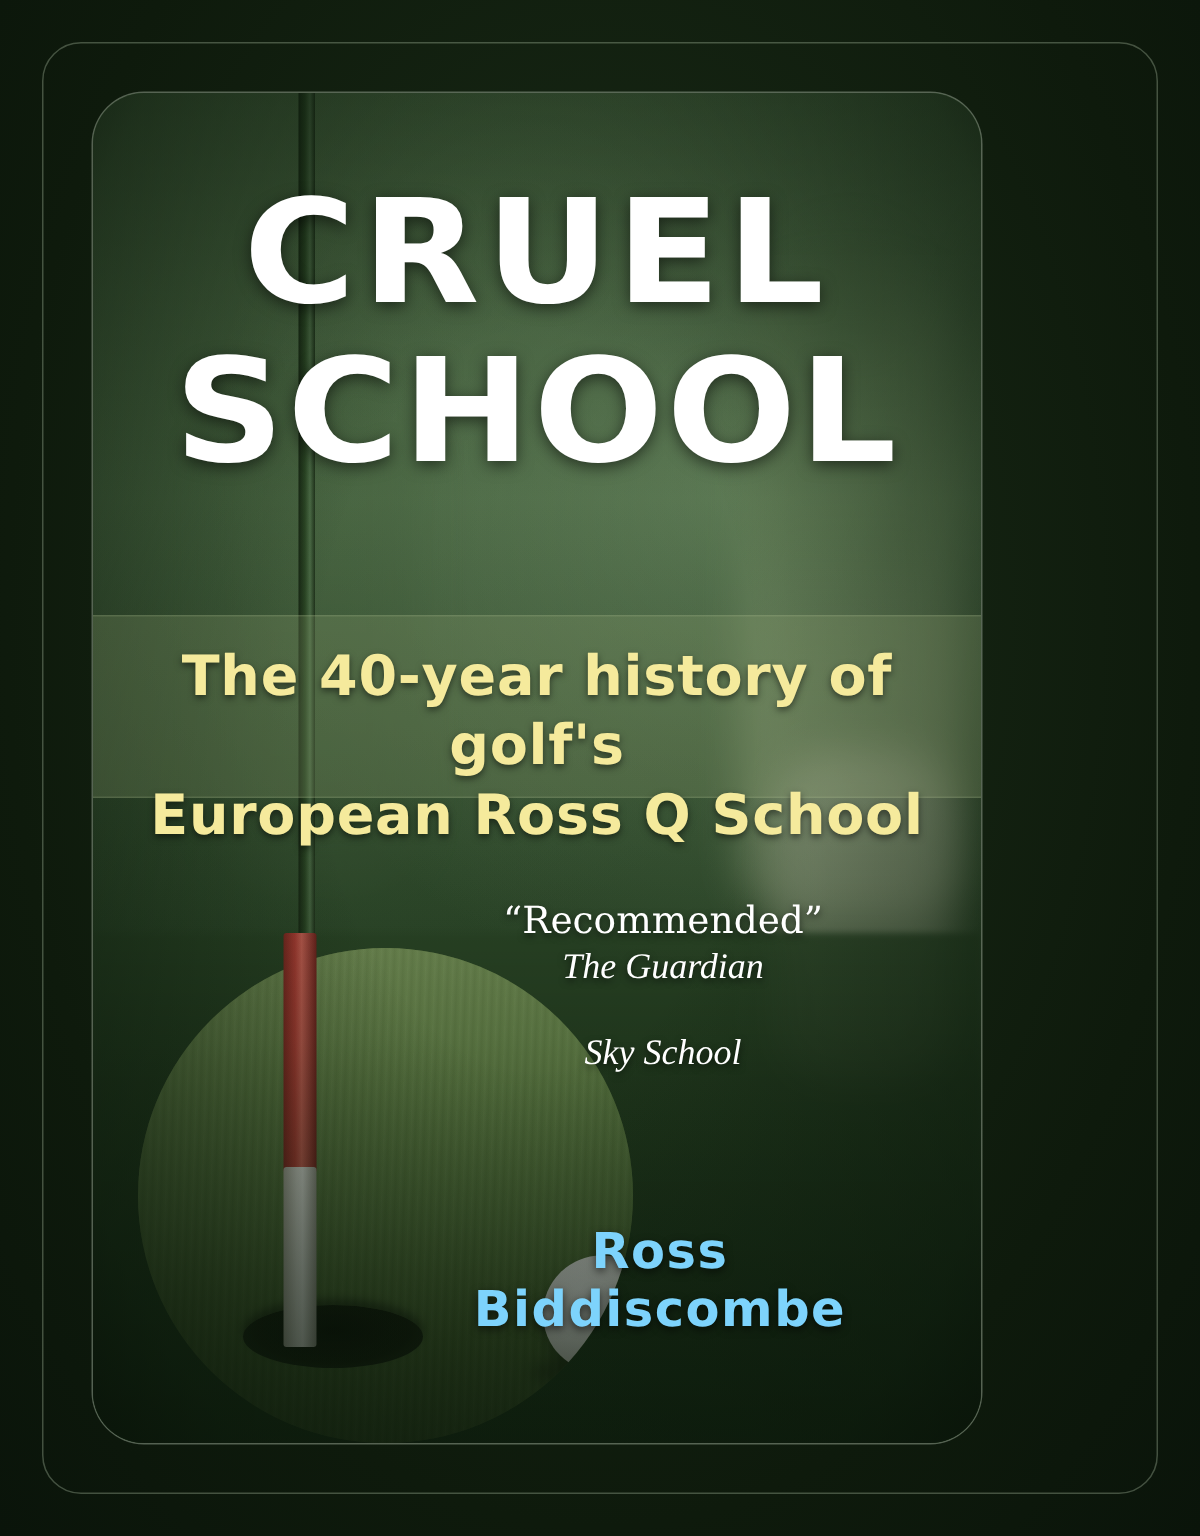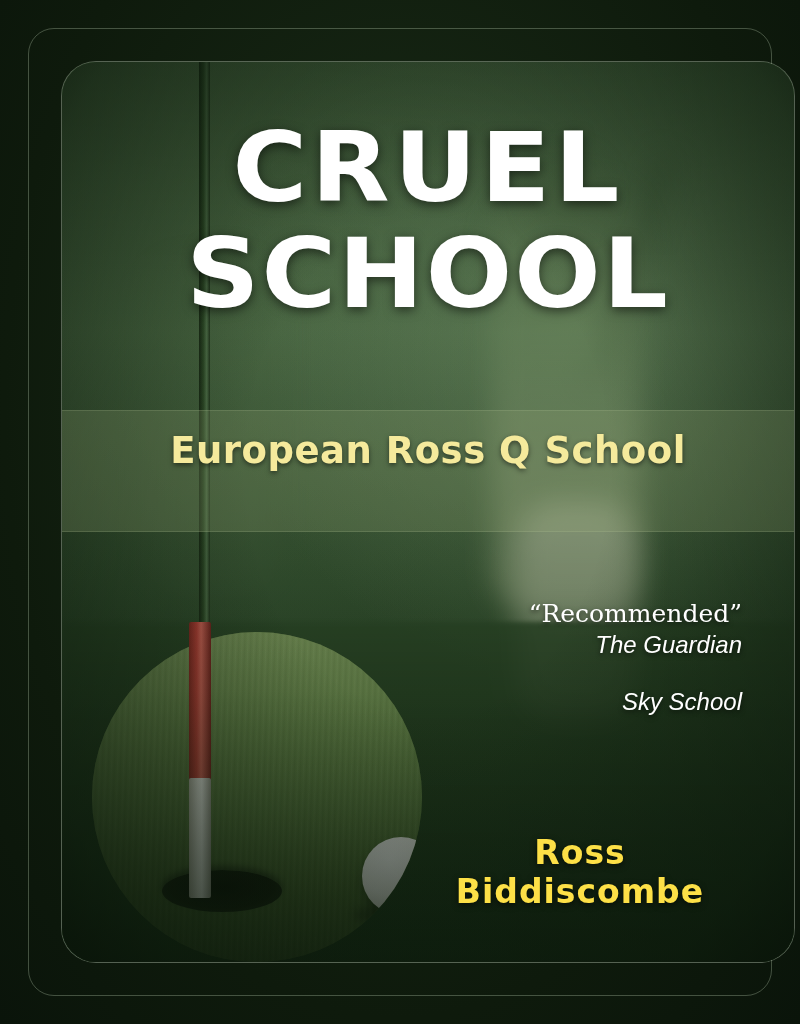--- a/index.html
+++ b/index.html
@@ -39,21 +39,21 @@
     border: 1px solid rgba(200, 220, 190, 0.30);
     border-radius: 26px;
     pointer-events: none;
   }
 
   
   .photo-panel {
     position: absolute;
     left: 62px;
     top: 62px;
-    width: 732px;
+    width: 592px;
     height: 900px;
     border-radius: 34px 34px 34px 34px;
     overflow: hidden;
     background: #2a3c26;
     box-shadow: 0 0 0 1px rgba(220,235,215,0.35);
   }
   
   .photo-panel::after{
     content:"";
     position:absolute;
@@ -247,48 +247,48 @@
     line-height: 1.25;
     letter-spacing: 0.5px;
     text-shadow: 0 2px 5px rgba(0,0,0,0.5);
   }
 
   .quotes {
     position: absolute;
     right: 52px;
     top: 538px;
     width: 320px;
-    text-align: right;
+    text-align: center;
     color: #ffffff;
   }
   .quote {
     margin-bottom: 28px;
   }
   .quote-text {
     font-family: "DejaVu Serif", serif;
     font-size: 25px;
     line-height: 1.15;
     text-shadow: 0 2px 5px rgba(0,0,0,0.6);
   }
   .quote-source {
-    font-family: Liberation Sans, sans-serif;
+    font-family: Liberation Serif, serif;
     font-style: italic;
     font-size: 24px;
     line-height: 1.2;
     margin-top: 2px;
     text-shadow: 0 2px 5px rgba(0,0,0,0.6);
   }
 
   .author {
     position: absolute;
     right: 44px;
-    top: 771px;
+    top: 752px;
     width: 340px;
     text-align: center;
-    color: #fde047;
+    color: #7dd3fc;
     font-family: "DejaVu Sans", sans-serif;
     font-weight: bold;
     font-size: 33px;
     letter-spacing: 1px;
     text-shadow: 0 2px 6px rgba(0,0,0,0.6);
   }
 </style>
 </head>
 <body>
 
@@ -322,20 +322,21 @@
     <div class="panel-vignette"></div>
 
     <div class="subtitle-band"></div>
 
     <div class="title-block">
       <div class="title-line">CRUEL</div>
       <div class="title-line second">SCHOOL</div>
     </div>
 
     <div class="subtitle">
+      <div>The 40-year history of golf's</div>
       <div>European Ross Q School</div>
     </div>
 
     <div class="quotes">
       <div class="quote">
         <div class="quote-text">“Recommended”</div>
         <div class="quote-source">The Guardian</div>
       </div>
       <div class="quote">
       </div>

